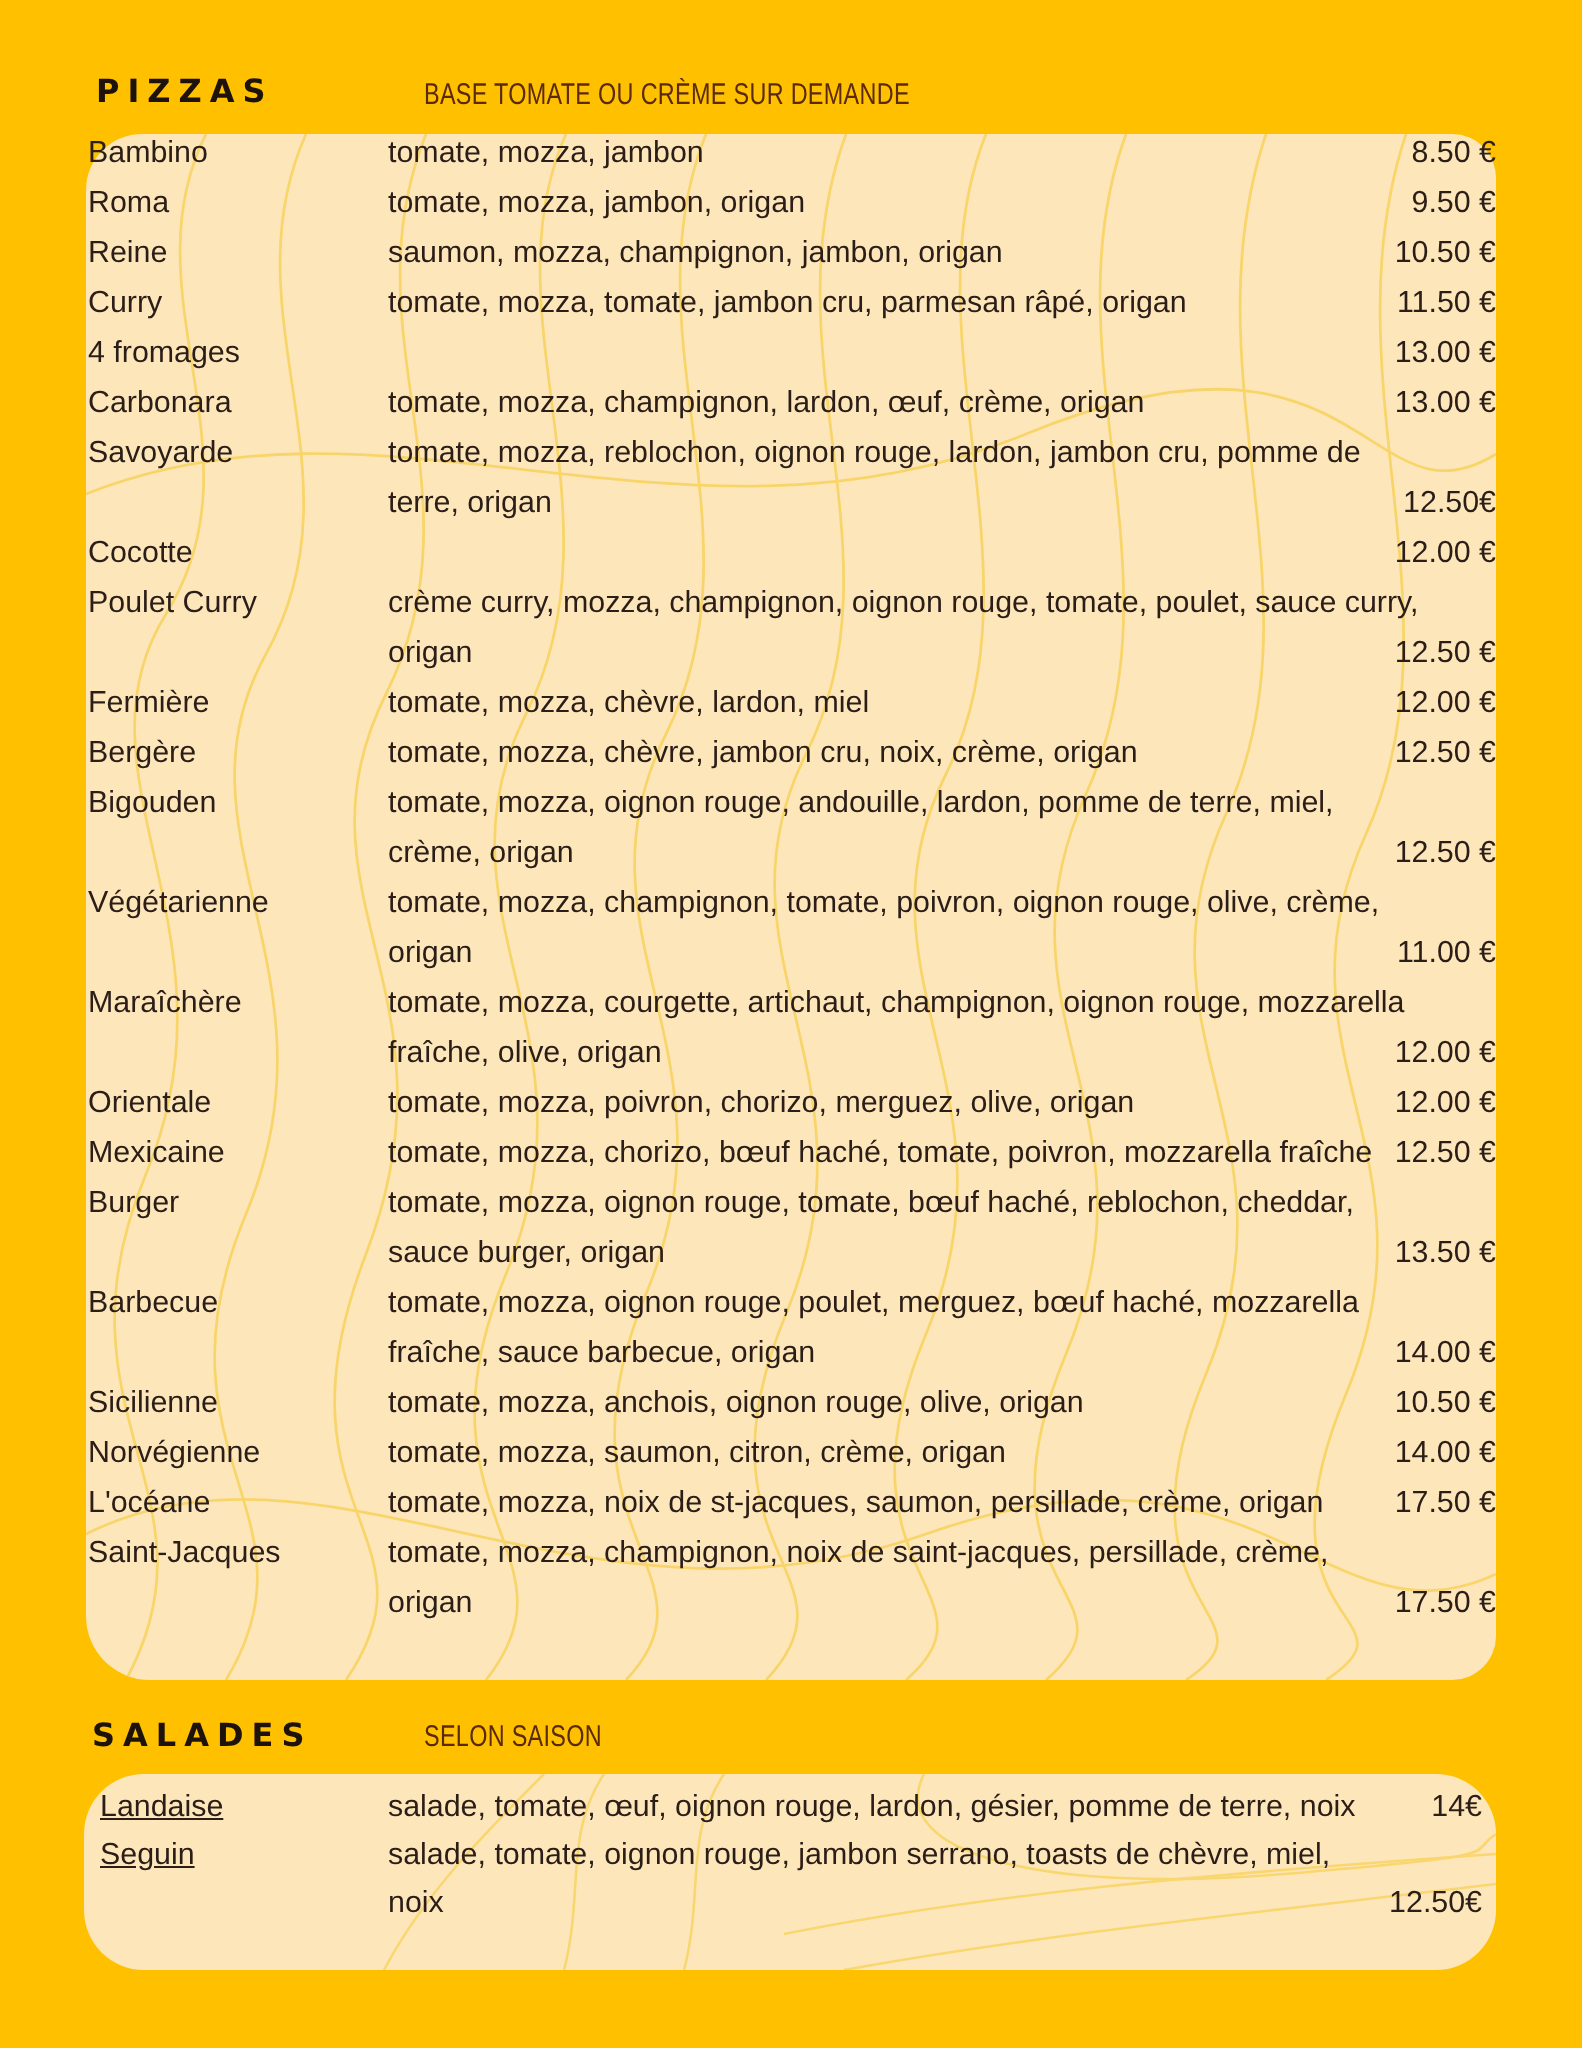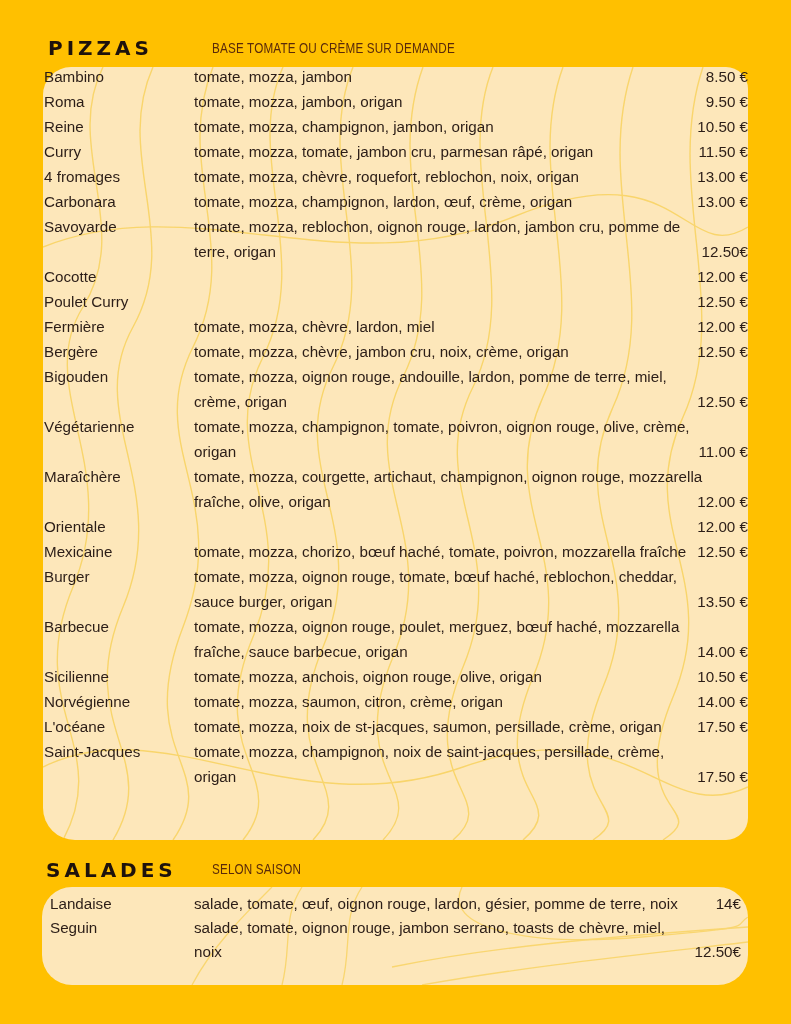--- a/index.html
+++ b/index.html
@@ -10,21 +10,21 @@
     }
     body {
       position: relative;
       font-family: "Liberation Sans", "DejaVu Sans", sans-serif;
       color: #2a1a14;
     }
     .section-title {
       position: absolute;
       font-family: "DejaVu Sans", sans-serif;
       font-weight: bold;
-      font-size: 20px;
+      font-size: 16px;
       letter-spacing: 4px;
       color: #1e120c;
     }
     .section-sub {
       position: absolute;
       font-family: "Liberation Sans", sans-serif;
       font-size: 15px;
       color: #5a2a0a;
       transform: scaleX(0.78);
       transform-origin: left center;
@@ -73,21 +73,21 @@
     }
     .row .price {
       position: absolute;
       right: 0;
       bottom: 0;
       white-space: nowrap;
       text-align: left;
     }
     .pizza-list { top: 64px; left: 44px; width: 704px; }
     .salad-list { top: 892px; left: 50px; width: 691px; }
-    .salad-list .row .name { width: 120px; flex-basis: 120px; }
+    .salad-list .row .name { width: 120px; flex-basis: 120px; text-decoration: underline; }
     .salad-list .row .desc { width: 500px; flex-basis: 500px; }
     .salad-list .row { line-height: 24px; }
   </style>
 </head>
 <body>
 
 <div class="section-title" style="left:48px; top:36px;">PIZZAS</div>
 <div class="section-sub" style="left:212px; top:39px;">BASE TOMATE OU CRÈME SUR DEMANDE</div>
 
 <div class="panel pizza-panel">
@@ -115,49 +115,49 @@
     <span class="desc">tomate, mozza, jambon</span>
     <span class="price">8.50 €</span>
   </div>
   <div class="row">
     <span class="name">Roma</span>
     <span class="desc">tomate, mozza, jambon, origan</span>
     <span class="price">9.50 €</span>
   </div>
   <div class="row">
     <span class="name">Reine</span>
-    <span class="desc">tomate, mozza, champignon, jambon, origan</span>
+    <span class="desc">saumon, mozza, champignon, jambon, origan</span>
     <span class="price">10.50 €</span>
   </div>
   <div class="row">
     <span class="name">Curry</span>
     <span class="desc">tomate, mozza, tomate, jambon cru, parmesan râpé, origan</span>
     <span class="price">11.50 €</span>
   </div>
   <div class="row">
     <span class="name">4 fromages</span>
-    <span class="desc">tomate, mozza, chèvre, roquefort, reblochon, noix, origan</span>
     <span class="price">13.00 €</span>
   </div>
   <div class="row">
     <span class="name">Carbonara</span>
     <span class="desc">tomate, mozza, champignon, lardon, œuf, crème, origan</span>
     <span class="price">13.00 €</span>
   </div>
   <div class="row">
     <span class="name">Savoyarde</span>
     <span class="desc">tomate, mozza, reblochon, oignon rouge, lardon, jambon cru, pomme de terre, origan</span>
     <span class="price">12.50€</span>
   </div>
   <div class="row">
     <span class="name">Cocotte</span>
     <span class="price">12.00 €</span>
   </div>
   <div class="row">
     <span class="name">Poulet Curry</span>
+    <span class="desc">crème curry, mozza, champignon, oignon rouge, tomate, poulet, sauce curry, origan</span>
     <span class="price">12.50 €</span>
   </div>
   <div class="row">
     <span class="name">Fermière</span>
     <span class="desc">tomate, mozza, chèvre, lardon, miel</span>
     <span class="price">12.00 €</span>
   </div>
   <div class="row">
     <span class="name">Bergère</span>
     <span class="desc">tomate, mozza, chèvre, jambon cru, noix, crème, origan</span>
@@ -173,20 +173,21 @@
     <span class="desc">tomate, mozza, champignon, tomate, poivron, oignon rouge, olive, crème, origan</span>
     <span class="price">11.00 €</span>
   </div>
   <div class="row">
     <span class="name">Maraîchère</span>
     <span class="desc">tomate, mozza, courgette, artichaut, champignon, oignon rouge, mozzarella fraîche, olive, origan</span>
     <span class="price">12.00 €</span>
   </div>
   <div class="row">
     <span class="name">Orientale</span>
+    <span class="desc">tomate, mozza, poivron, chorizo, merguez, olive, origan</span>
     <span class="price">12.00 €</span>
   </div>
   <div class="row">
     <span class="name">Mexicaine</span>
     <span class="desc">tomate, mozza, chorizo, bœuf haché, tomate, poivron, mozzarella fraîche</span>
     <span class="price">12.50 €</span>
   </div>
   <div class="row">
     <span class="name">Burger</span>
     <span class="desc">tomate, mozza, oignon rouge, tomate, bœuf haché, reblochon, cheddar, sauce burger, origan</span>

